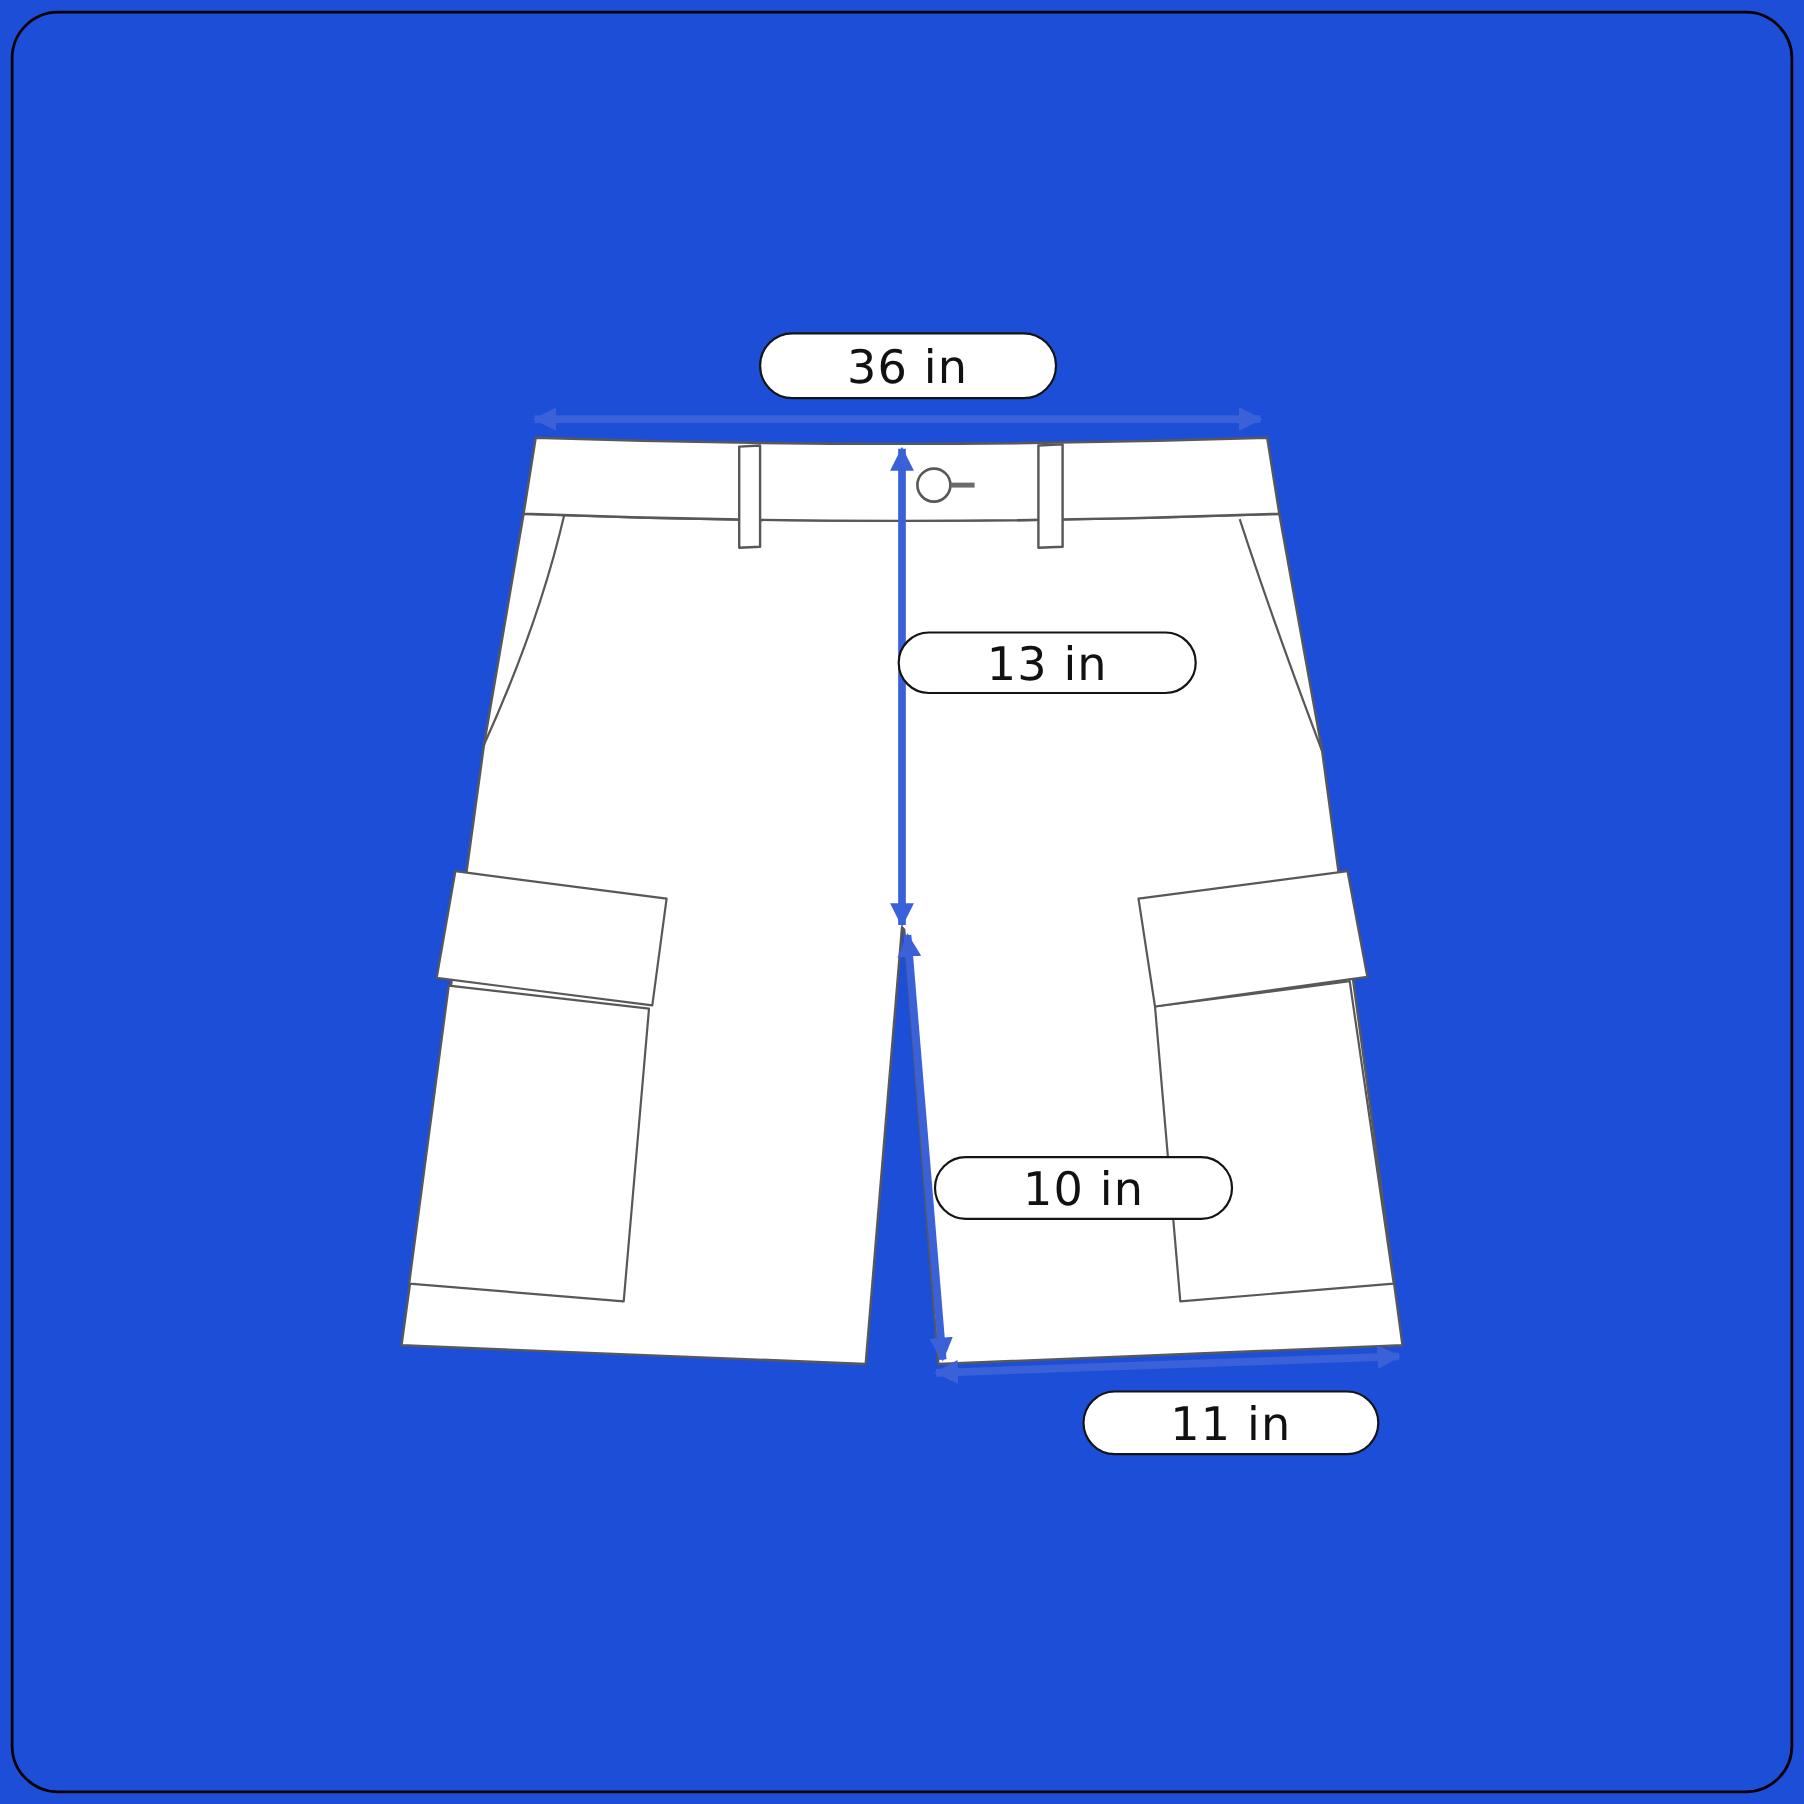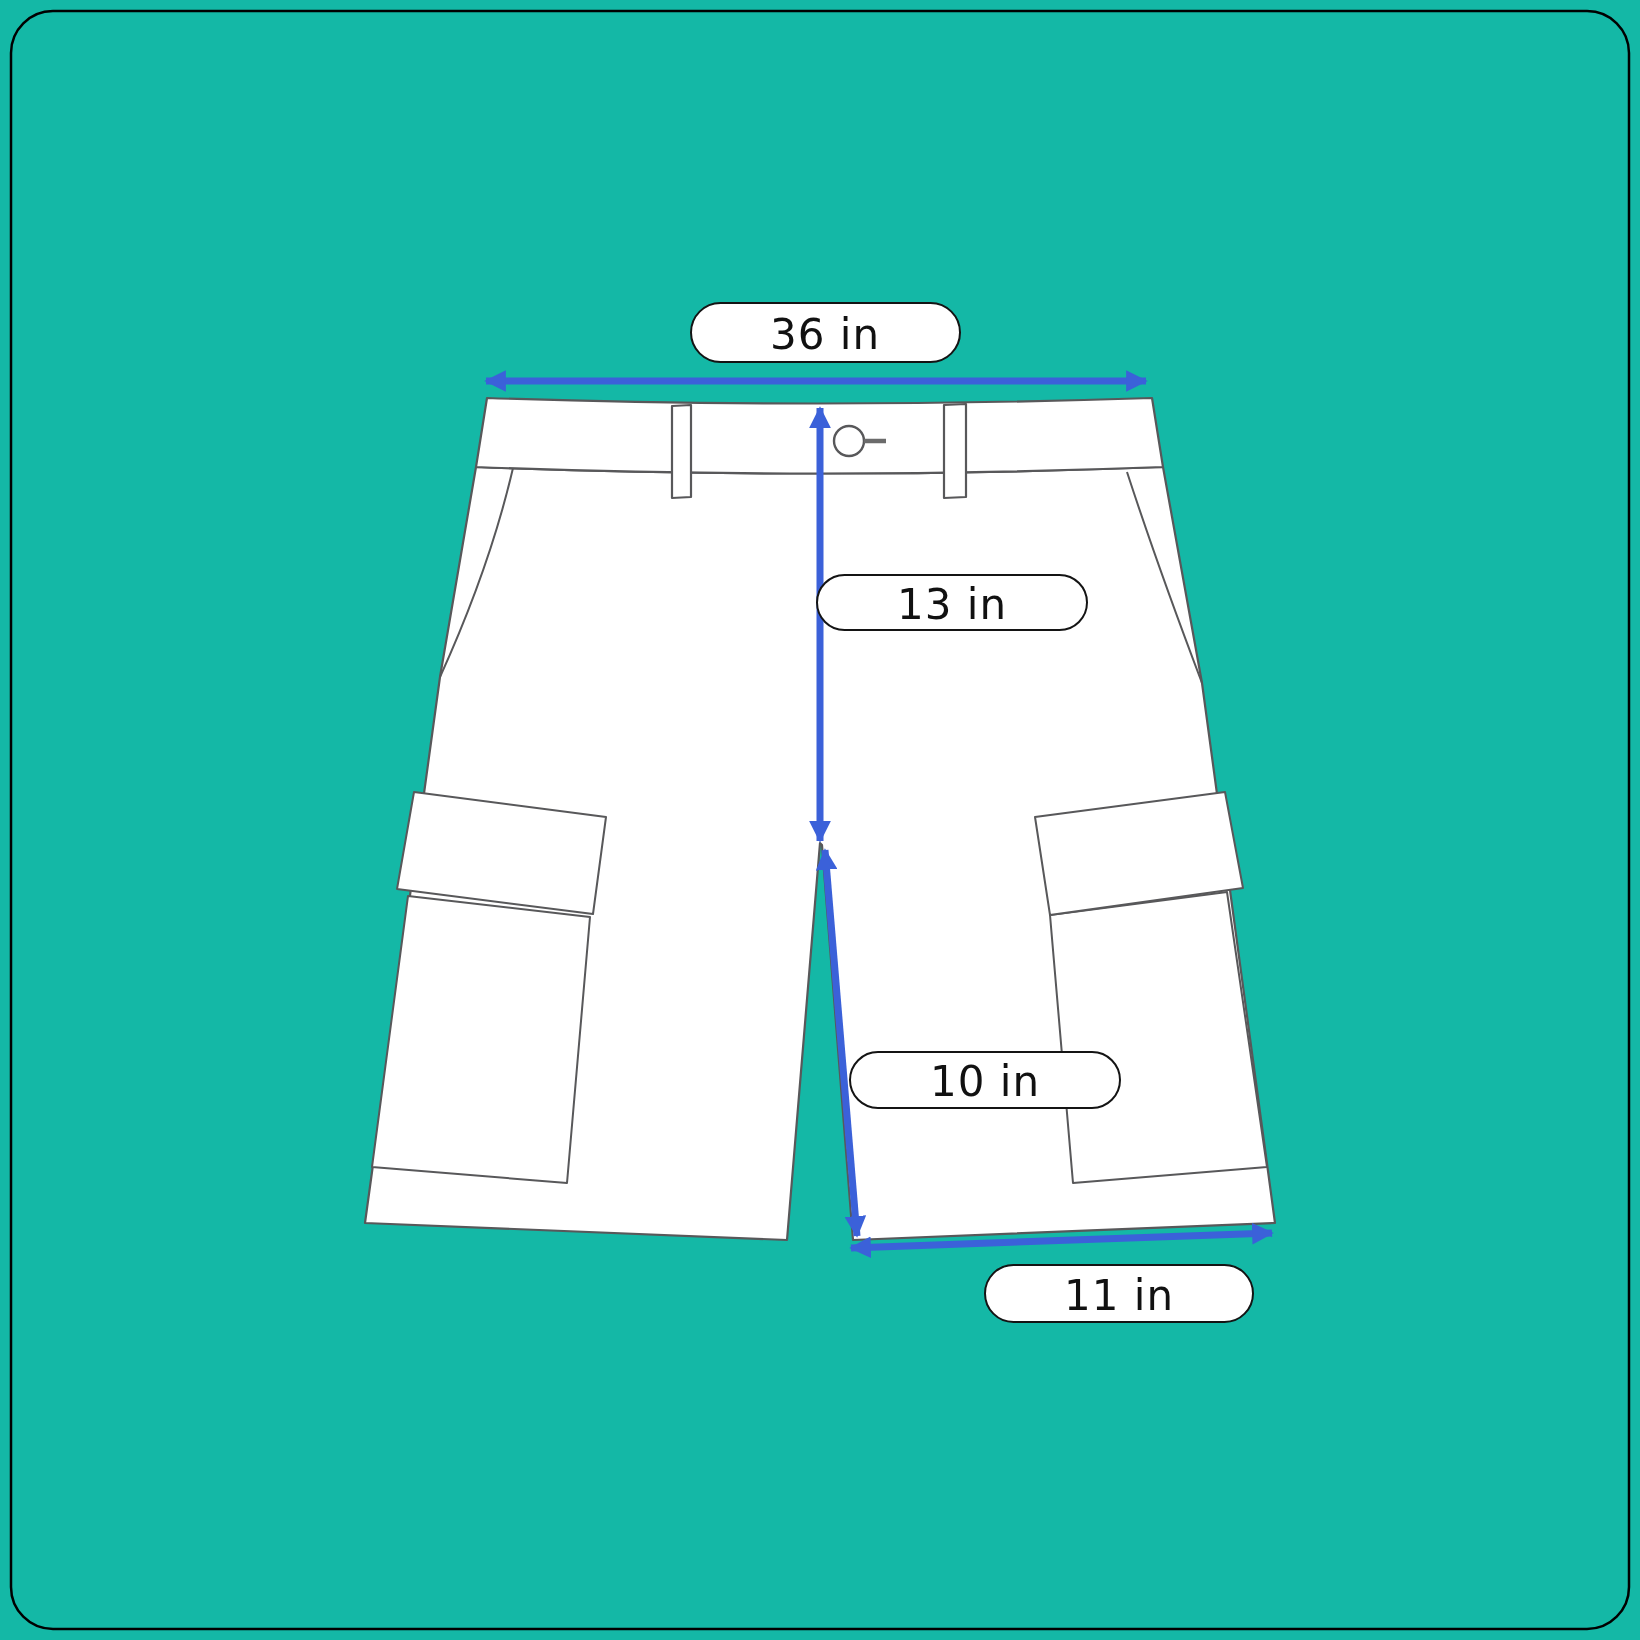--- a/index.html
+++ b/index.html
@@ -7,21 +7,21 @@
     padding: 0;
     background: #ffffff;
     width: 1640px;
     height: 1640px;
     font-family: "DejaVu Sans", sans-serif;
   }
   .stage {
     position: relative;
     width: 1640px;
     height: 1640px;
-    background: #14b8a6;
+    background: #1d4ed8;
   }
   svg { display: block; }
   .pill-text {
     font-family: "DejaVu Sans", "Liberation Sans", sans-serif;
     font-size: 42px;
     letter-spacing: 1px;
   }
 </style>
 </head>
 <body>

